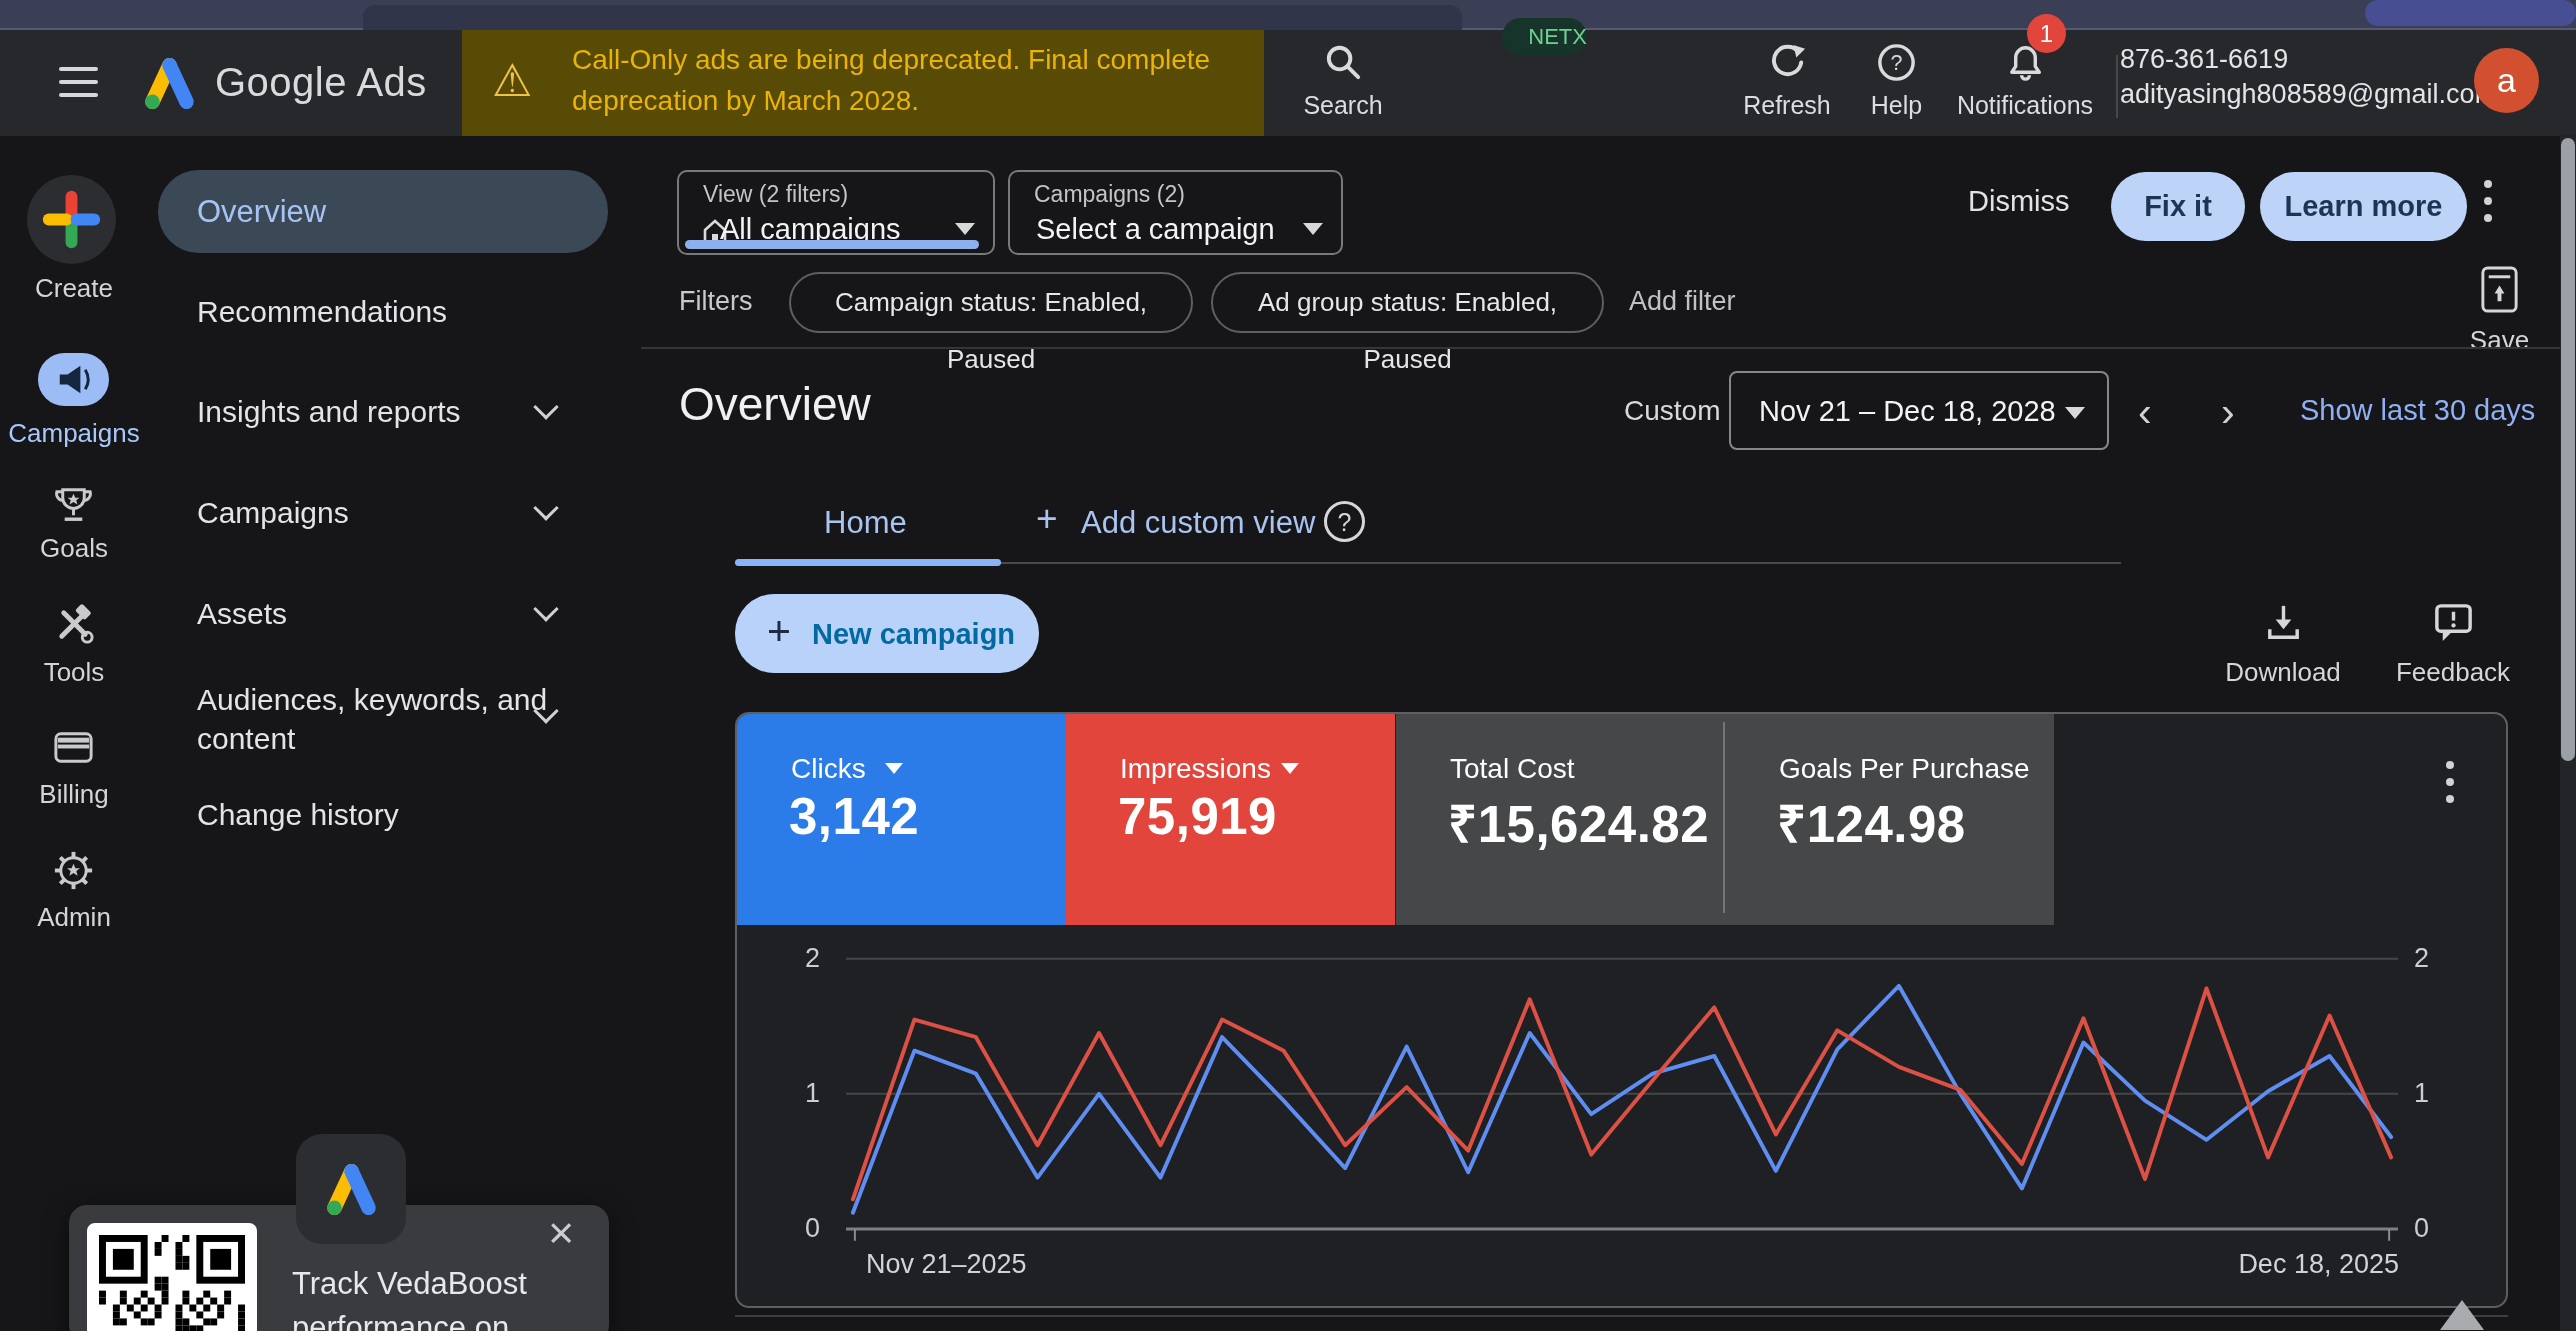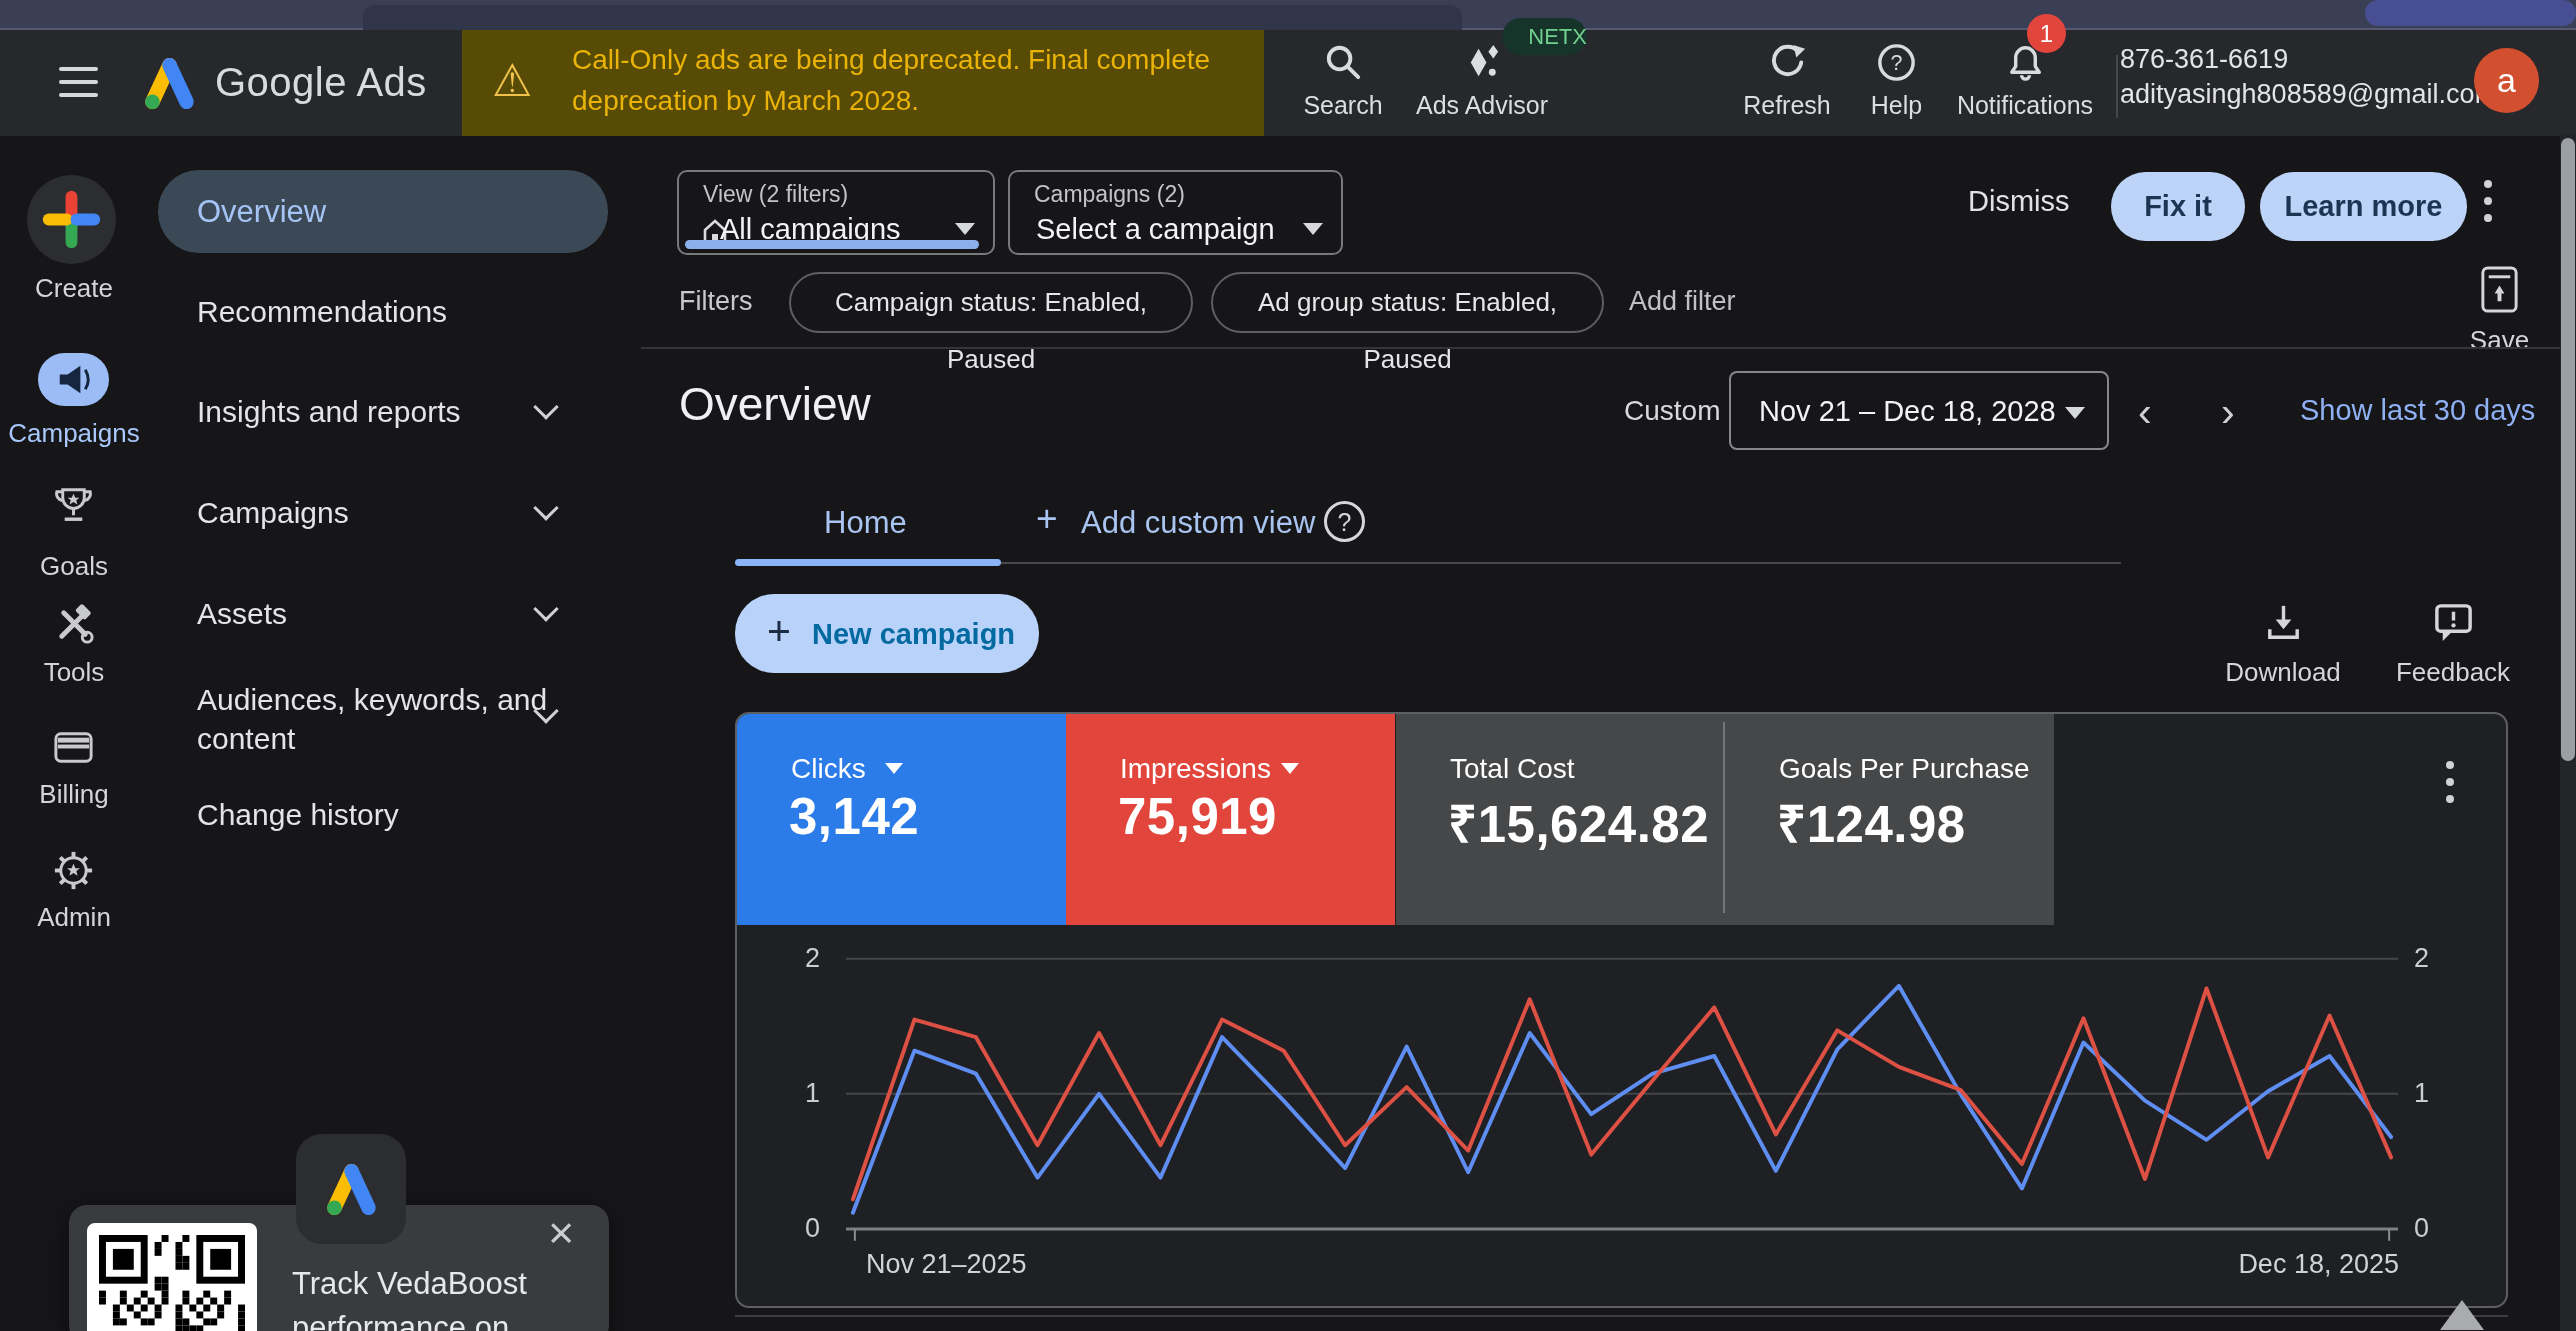--- a/index.html
+++ b/index.html
@@ -160,29 +160,20 @@
       <div class="abs banner-line" style="top:55px">deprecation by March 2028.</div>
     </div>
 
     <div class="tb-action" style="left:1284px;width:118px">
       <svg class="ticon" width="47" height="47" viewBox="0 0 48 48">
         <circle cx="20" cy="20" r="11" fill="none" stroke="#d9dadc" stroke-width="4"></circle>
         <line x1="29" y1="29" x2="39" y2="39" stroke="#d9dadc" stroke-width="4" stroke-linecap="round"></line>
       </svg>
       <span class="tb-label">Search</span>
     </div>
-    <div class="tb-action" style="left:1403px;width:158px">
-      <svg class="ticon" width="47" height="47" viewBox="0 0 48 48">
-        <polygon points="20,12 26,24 20,36 14,24" fill="#dcdde0" transform="rotate(0 20 24)"></polygon>
-        <polygon points="20,10 28,24 20,38 12,24" fill="#dcdde0"></polygon>
-        <polygon points="35,6 40,13 35,20 30,13" fill="#dcdde0"></polygon>
-        <circle cx="34" cy="34" r="3.5" fill="#dcdde0"></circle>
-      </svg>
-      <span class="tb-label">Ads Advisor</span>
-    </div>
     <div class="tb-action" style="left:1728px;width:118px">
       <svg class="ticon" width="47" height="47" viewBox="0 0 48 48">
         <path d="M35 13 A14 14 0 1 0 38 24" fill="none" stroke="#d9dadc" stroke-width="4" stroke-linecap="round"></path>
         <polygon points="30,6 42,10 33,19" fill="#d9dadc"></polygon>
       </svg>
       <span class="tb-label">Refresh</span>
     </div>
     <div class="tb-action" style="left:1847px;width:99px">
       <svg class="ticon" width="47" height="47" viewBox="0 0 48 48">
         <circle cx="24" cy="24" r="17" fill="none" stroke="#d9dadc" stroke-width="3.5"></circle>
@@ -225,21 +216,21 @@
   <div class="rail-label" style="top:418px;color:#a8c7fa">Campaigns</div>
 
   <svg class="rail-icon" style="top:482px" viewBox="0 0 48 48">
     <path d="M13 8 h22 v8 a11 11 0 0 1 -22 0 z" fill="none" stroke="#c9cacd" stroke-width="3"></path>
     <path d="M13 10 h-6 a7 7 0 0 0 7 9" fill="none" stroke="#c9cacd" stroke-width="3"></path>
     <path d="M35 10 h6 a7 7 0 0 1 -7 9" fill="none" stroke="#c9cacd" stroke-width="3"></path>
     <polygon points="24,12 25.8,16 30,16 26.8,18.7 28,23 24,20.4 20,23 21.2,18.7 18,16 22.2,16" fill="#c9cacd"></polygon>
     <line x1="24" y1="27" x2="24" y2="34" stroke="#c9cacd" stroke-width="3"></line>
     <line x1="15" y1="38" x2="33" y2="38" stroke="#c9cacd" stroke-width="3.5"></line>
   </svg>
-  <div class="rail-label" style="top:551px">Goals</div>
+  <div class="rail-label" style="top:533px">Goals</div>
 
   <svg class="rail-icon" style="top:601px" viewBox="0 0 48 48">
     <line x1="12" y1="36" x2="32" y2="16" stroke="#c9cacd" stroke-width="5" stroke-linecap="round"></line>
     <rect x="27" y="6" width="14" height="10" rx="2" fill="#c9cacd" transform="rotate(45 34 11)"></rect>
     <line x1="14" y1="12" x2="36" y2="34" stroke="#c9cacd" stroke-width="5" stroke-linecap="round"></line>
     <circle cx="38" cy="37" r="5" fill="none" stroke="#c9cacd" stroke-width="3"></circle>
   </svg>
   <div class="rail-label" style="top:657px">Tools</div>
 
   <svg class="rail-icon" style="top:724px" viewBox="0 0 48 48">

